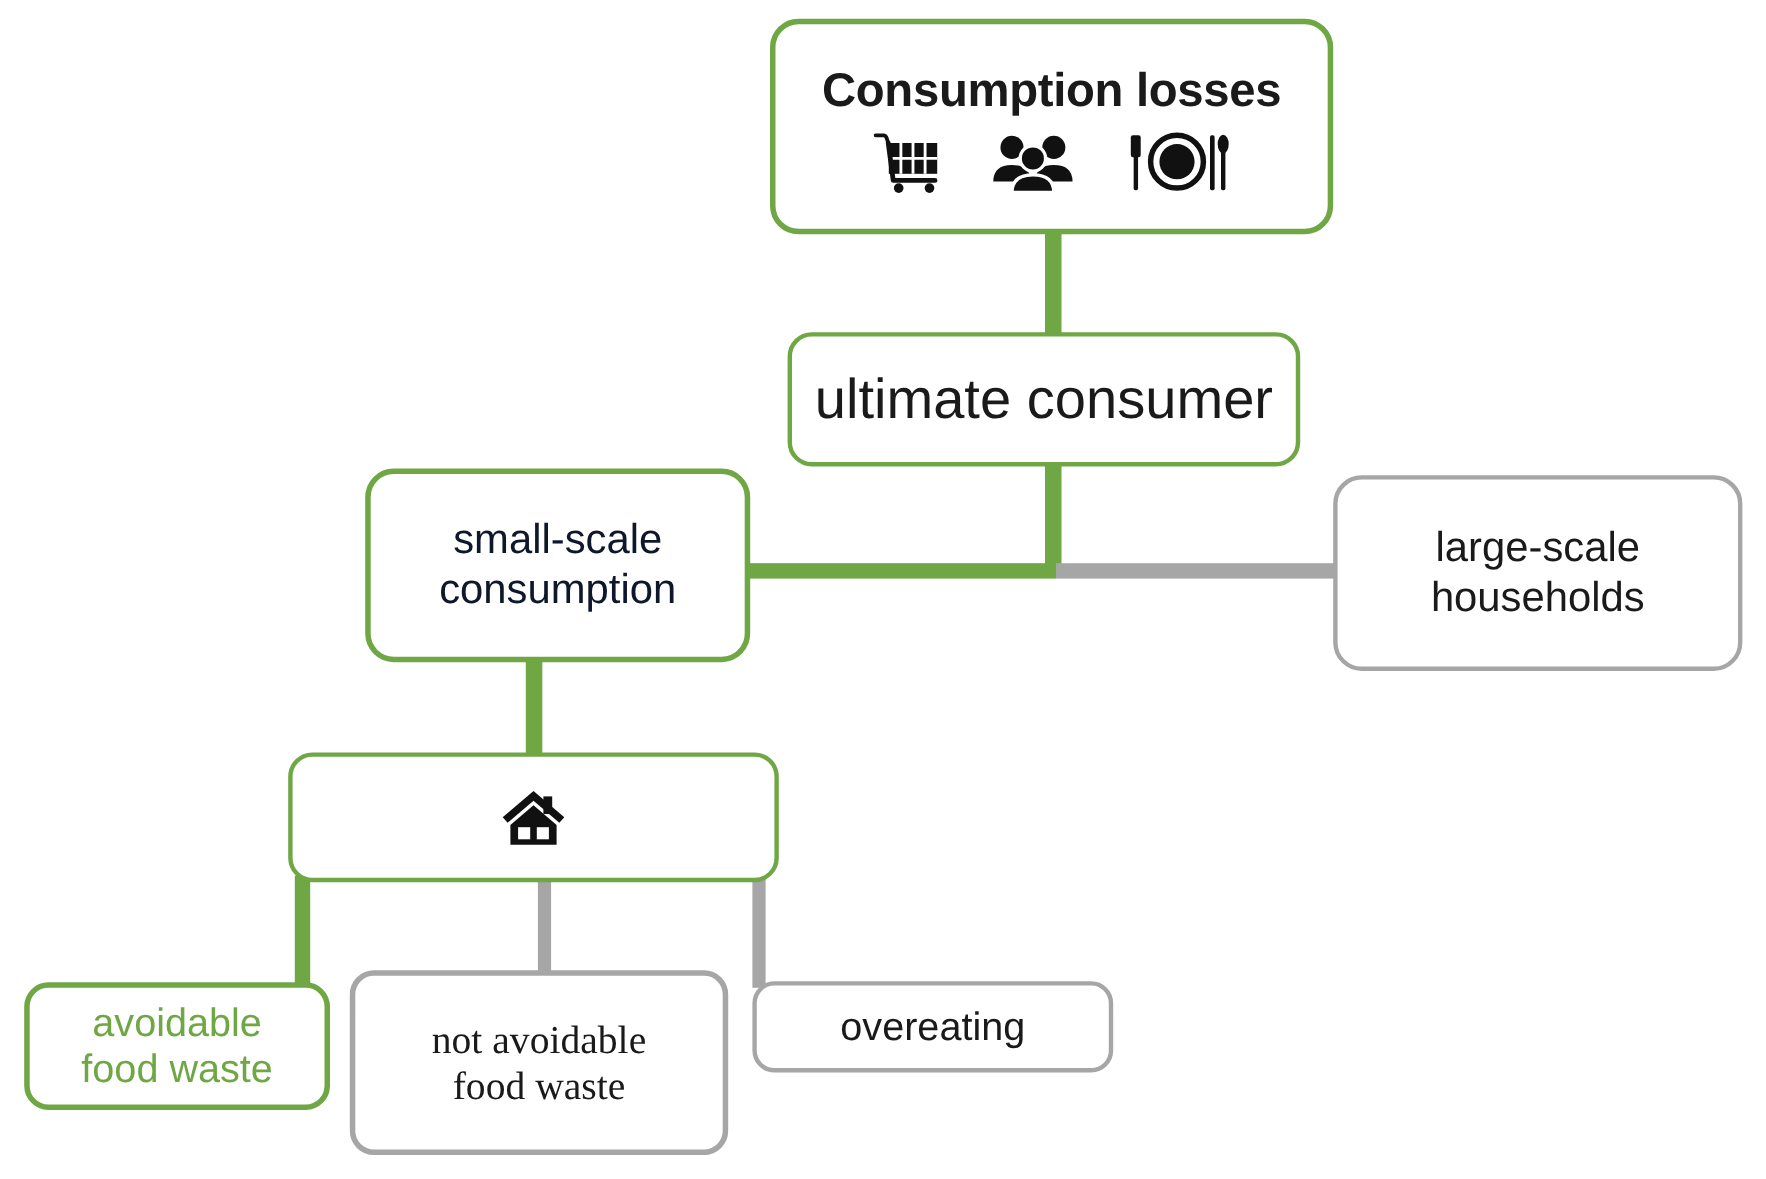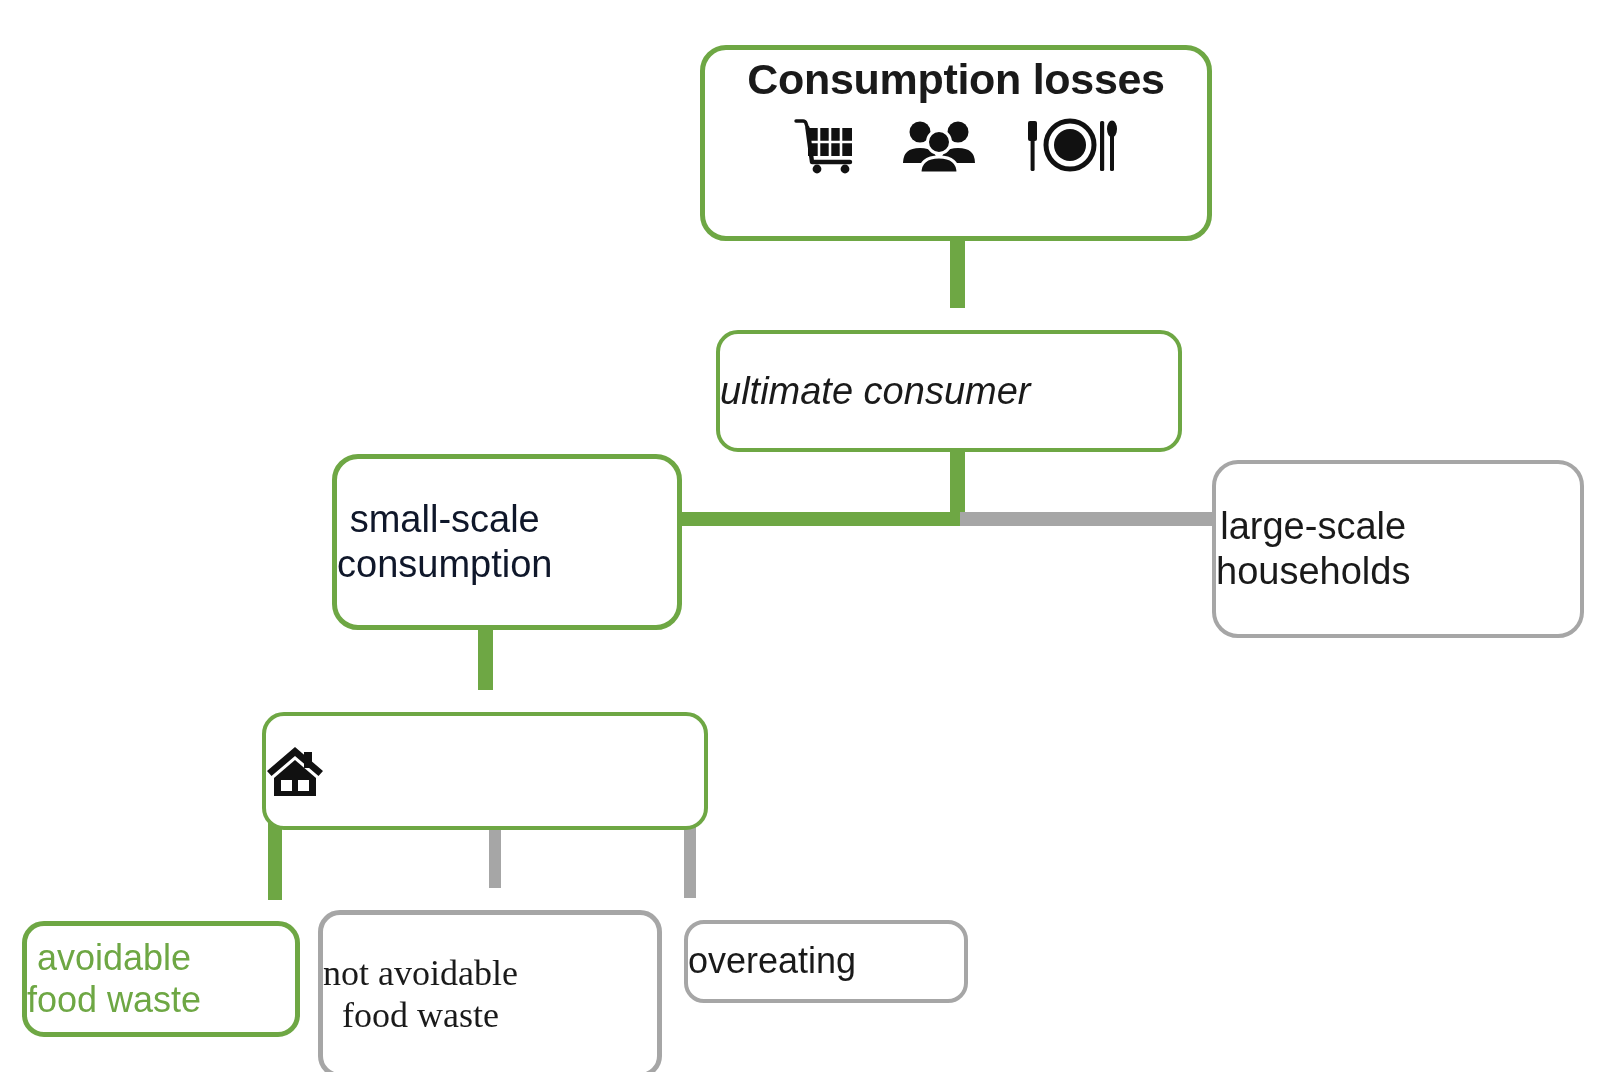--- a/index.html
+++ b/index.html
@@ -15,24 +15,23 @@
     font-family: "Liberation Sans", sans-serif;
     overflow: hidden;
   }
   .node {
     position: absolute;
     box-sizing: border-box;
     background: #ffffff;
     border-style: solid;
     display: flex;
     align-items: center;
-    justify-content: flex-start;
+    justify-content: center;
     text-align: center;
     z-index: 3;
-    margin-top: 28px;
   }
   .node .label {
     line-height: 1.18;
     white-space: pre-line;
   }
   
   #node-consumption-losses {
     left: 700px; top: 17px; width: 512px; height: 196px;
     border-width: 5px; border-color: #6EA744; border-radius: 26px;
     flex-direction: column;
@@ -43,21 +42,21 @@
     margin-top: 4px;
   }
   #icon-row {
     display: flex; align-items: center; justify-content: center;
     gap: 44px; margin-top: 12px;
   }
   #node-ultimate-consumer {
     left: 716px; top: 302px; width: 466px; height: 122px;
     border-width: 4px; border-color: #6EA744; border-radius: 22px;
   }
-  #node-ultimate-consumer .label { font-size: 38px; color: #1a1a1a; font-style: italic; }
+  #node-ultimate-consumer .label { font-size: 51px; color: #1a1a1a; }
 
   #node-small-scale {
     left: 332px; top: 426px; width: 350px; height: 176px;
     border-width: 5px; border-color: #6EA744; border-radius: 26px;
   }
   #node-small-scale .label { font-size: 38px; color: #0f172a; }
 
   #node-large-scale {
     left: 1212px; top: 432px; width: 372px; height: 178px;
     border-width: 4px; border-color: #A6A6A6; border-radius: 26px;
@@ -79,21 +78,21 @@
   }
   #node-avoidable .label { font-size: 36px; color: #6EA744; }
 
   #node-not-avoidable {
     left: 318px; top: 882px; width: 344px; height: 168px;
     border-width: 5px; border-color: #A6A6A6; border-radius: 22px;
   }
   #node-not-avoidable .label { font-size: 36px; color: #1a1a1a; font-family: Liberation Serif, serif; }
 
   #node-overeating {
-    left: 684px; top: 892px; width: 284px; height: 83px;
+    left: 684px; top: 892px; width: 328px; height: 83px;
     border-width: 4px; border-color: #A6A6A6; border-radius: 20px;
   }
   #node-overeating .label { font-size: 36px; color: #1a1a1a; }
 
   
   .edge {
     position: absolute;
     z-index: 1;
   }
   

